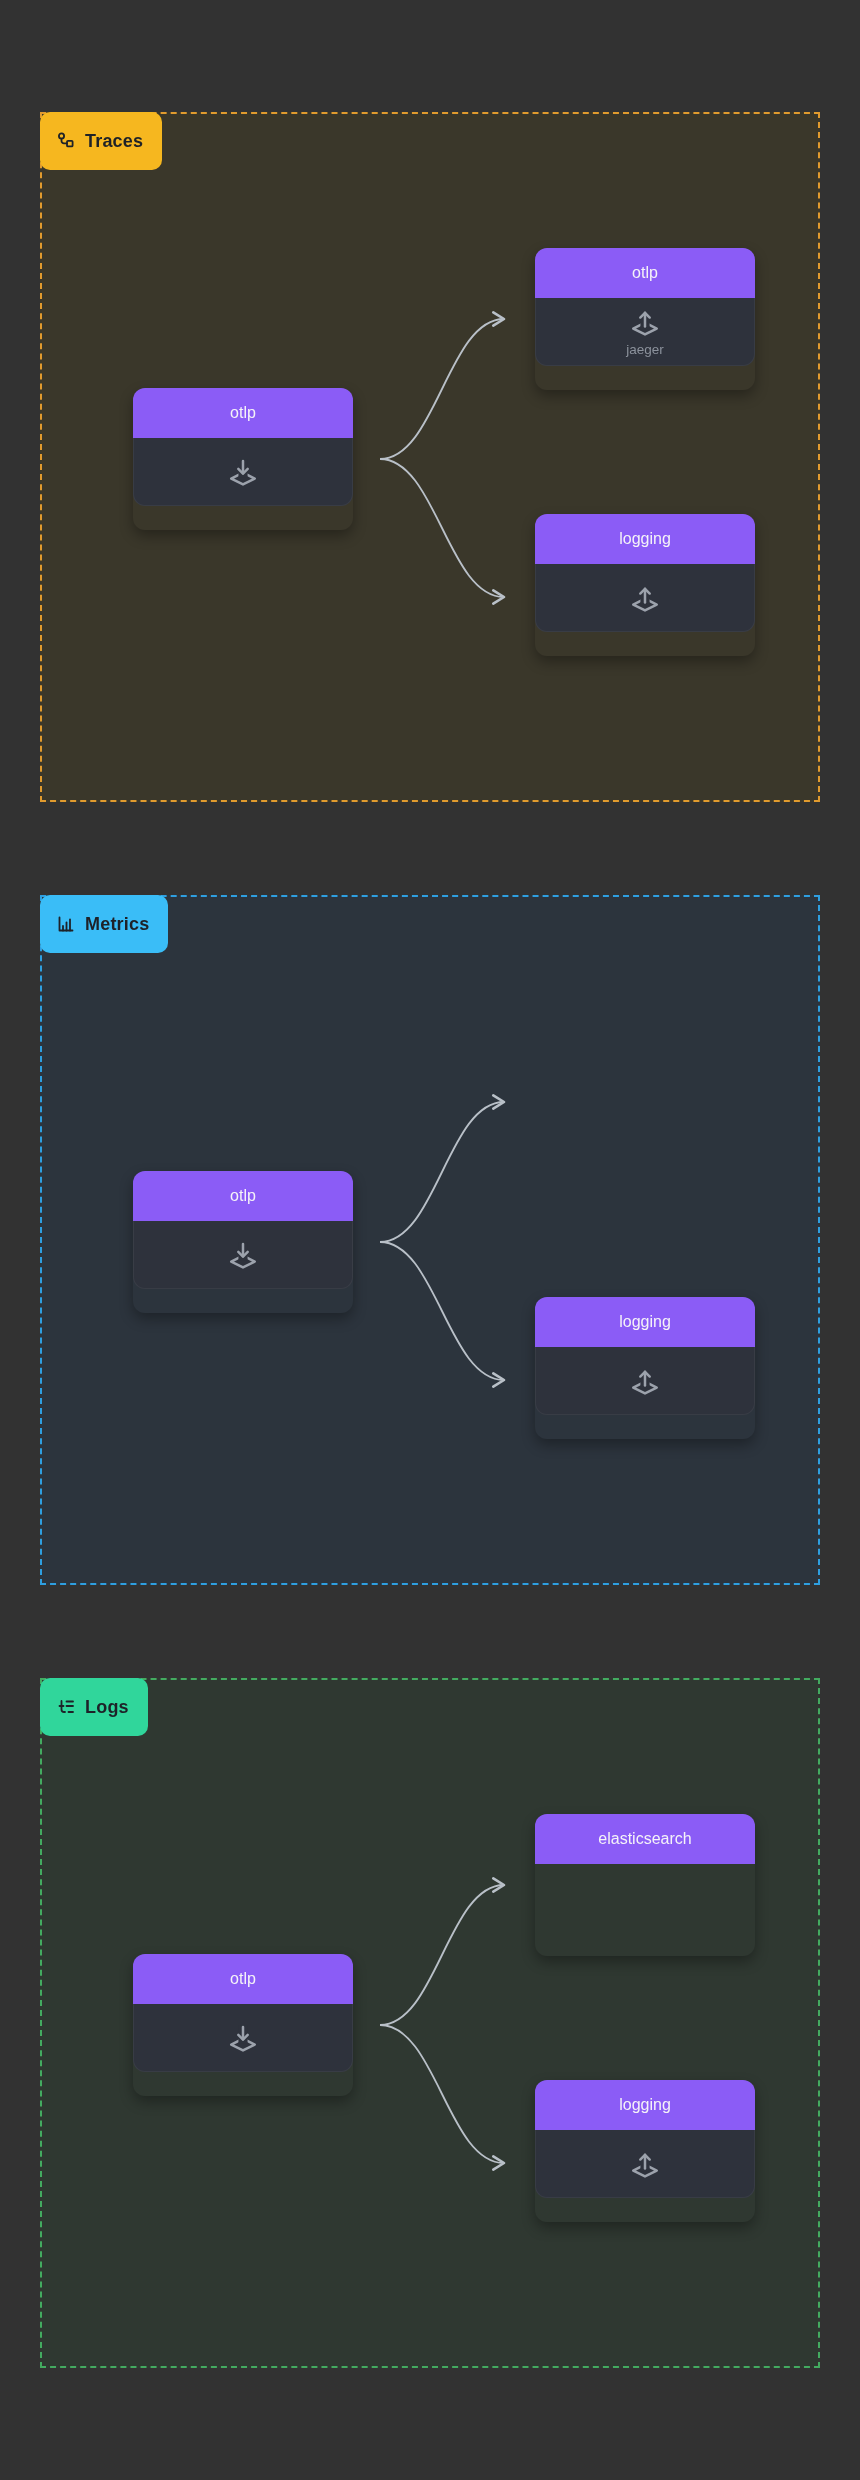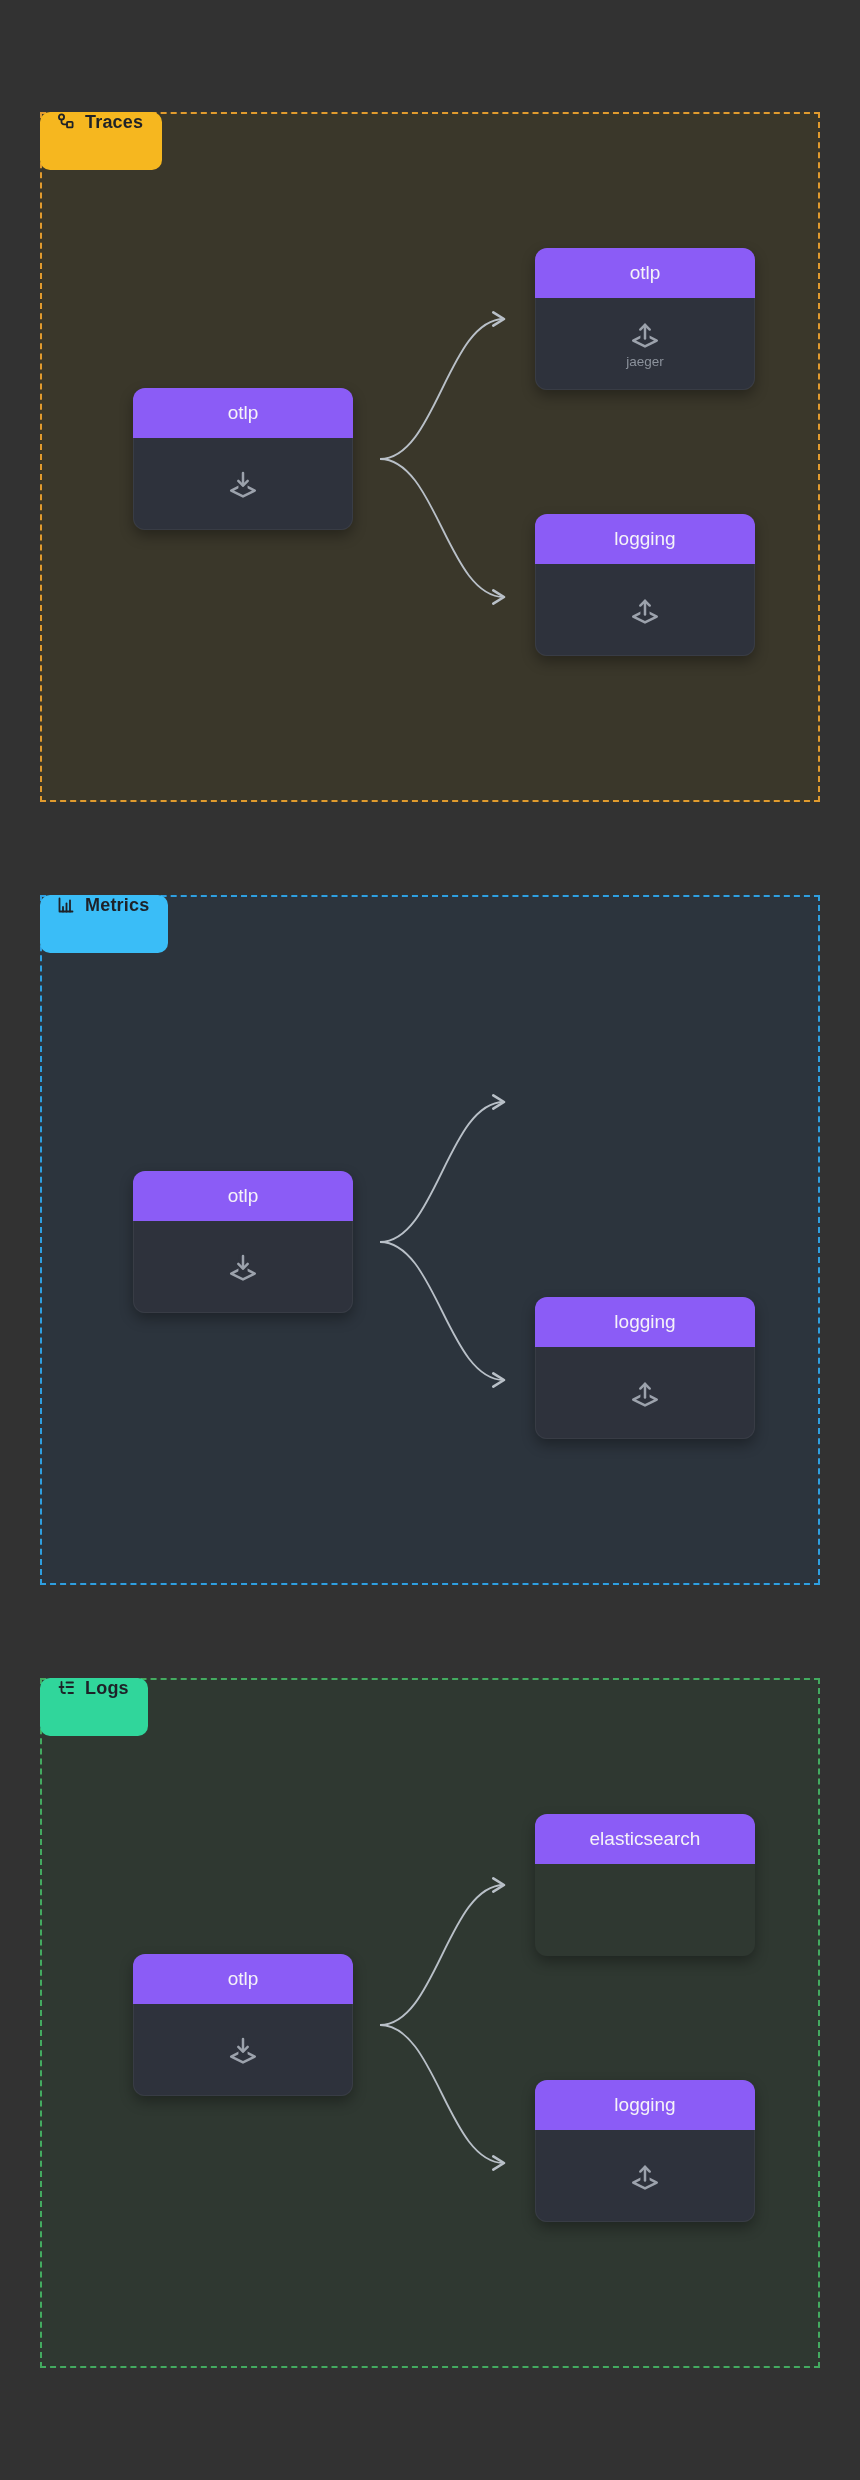--- a/index.html
+++ b/index.html
@@ -25,20 +25,21 @@
   .section.traces  { top: 112px;  background: #3a372a; border-color: #e19b2e; }
   .section.metrics { top: 895px;  background: #2c343d; border-color: #2e9fe0; text-decoration: underline; }
   .section.logs    { top: 1678px; background: #2f3831; border-color: #43ab60; text-decoration: underline; }
 
   .badge {
     position: absolute;
     top: -2px;
     left: -2px;
     height: 58px;
     display: flex;
+    align-items: center;
     gap: 9px;
     padding: 0 19px 0 16px;
     border-radius: 10px;
     color: #1e2228;
     font-size: 18px;
     font-weight: bold;
     letter-spacing: 0.2px;
     z-index: 3;
   }
   .traces  .badge { background: #f6b71f; }
@@ -62,24 +63,24 @@
     z-index: 2;
   }
   .node-header {
     height: 50px;
     background: #8b5cf6;
     border-radius: 12px 12px 0 0;
     display: flex;
     align-items: center;
     justify-content: center;
     color: #f5f3f8;
-    font-size: 19px;
+    font-size: 16px;
   }
   .node-body {
-    height: 92px;
+    height: 68px;
     background: #2e323c;
     border: 1px solid rgba(255,255,255,0.05);
     border-top: none;
     border-radius: 0 0 12px 12px;
     box-sizing: border-box;
     display: flex;
     flex-direction: column;
     align-items: center;
     justify-content: center;
     gap: 3px;

